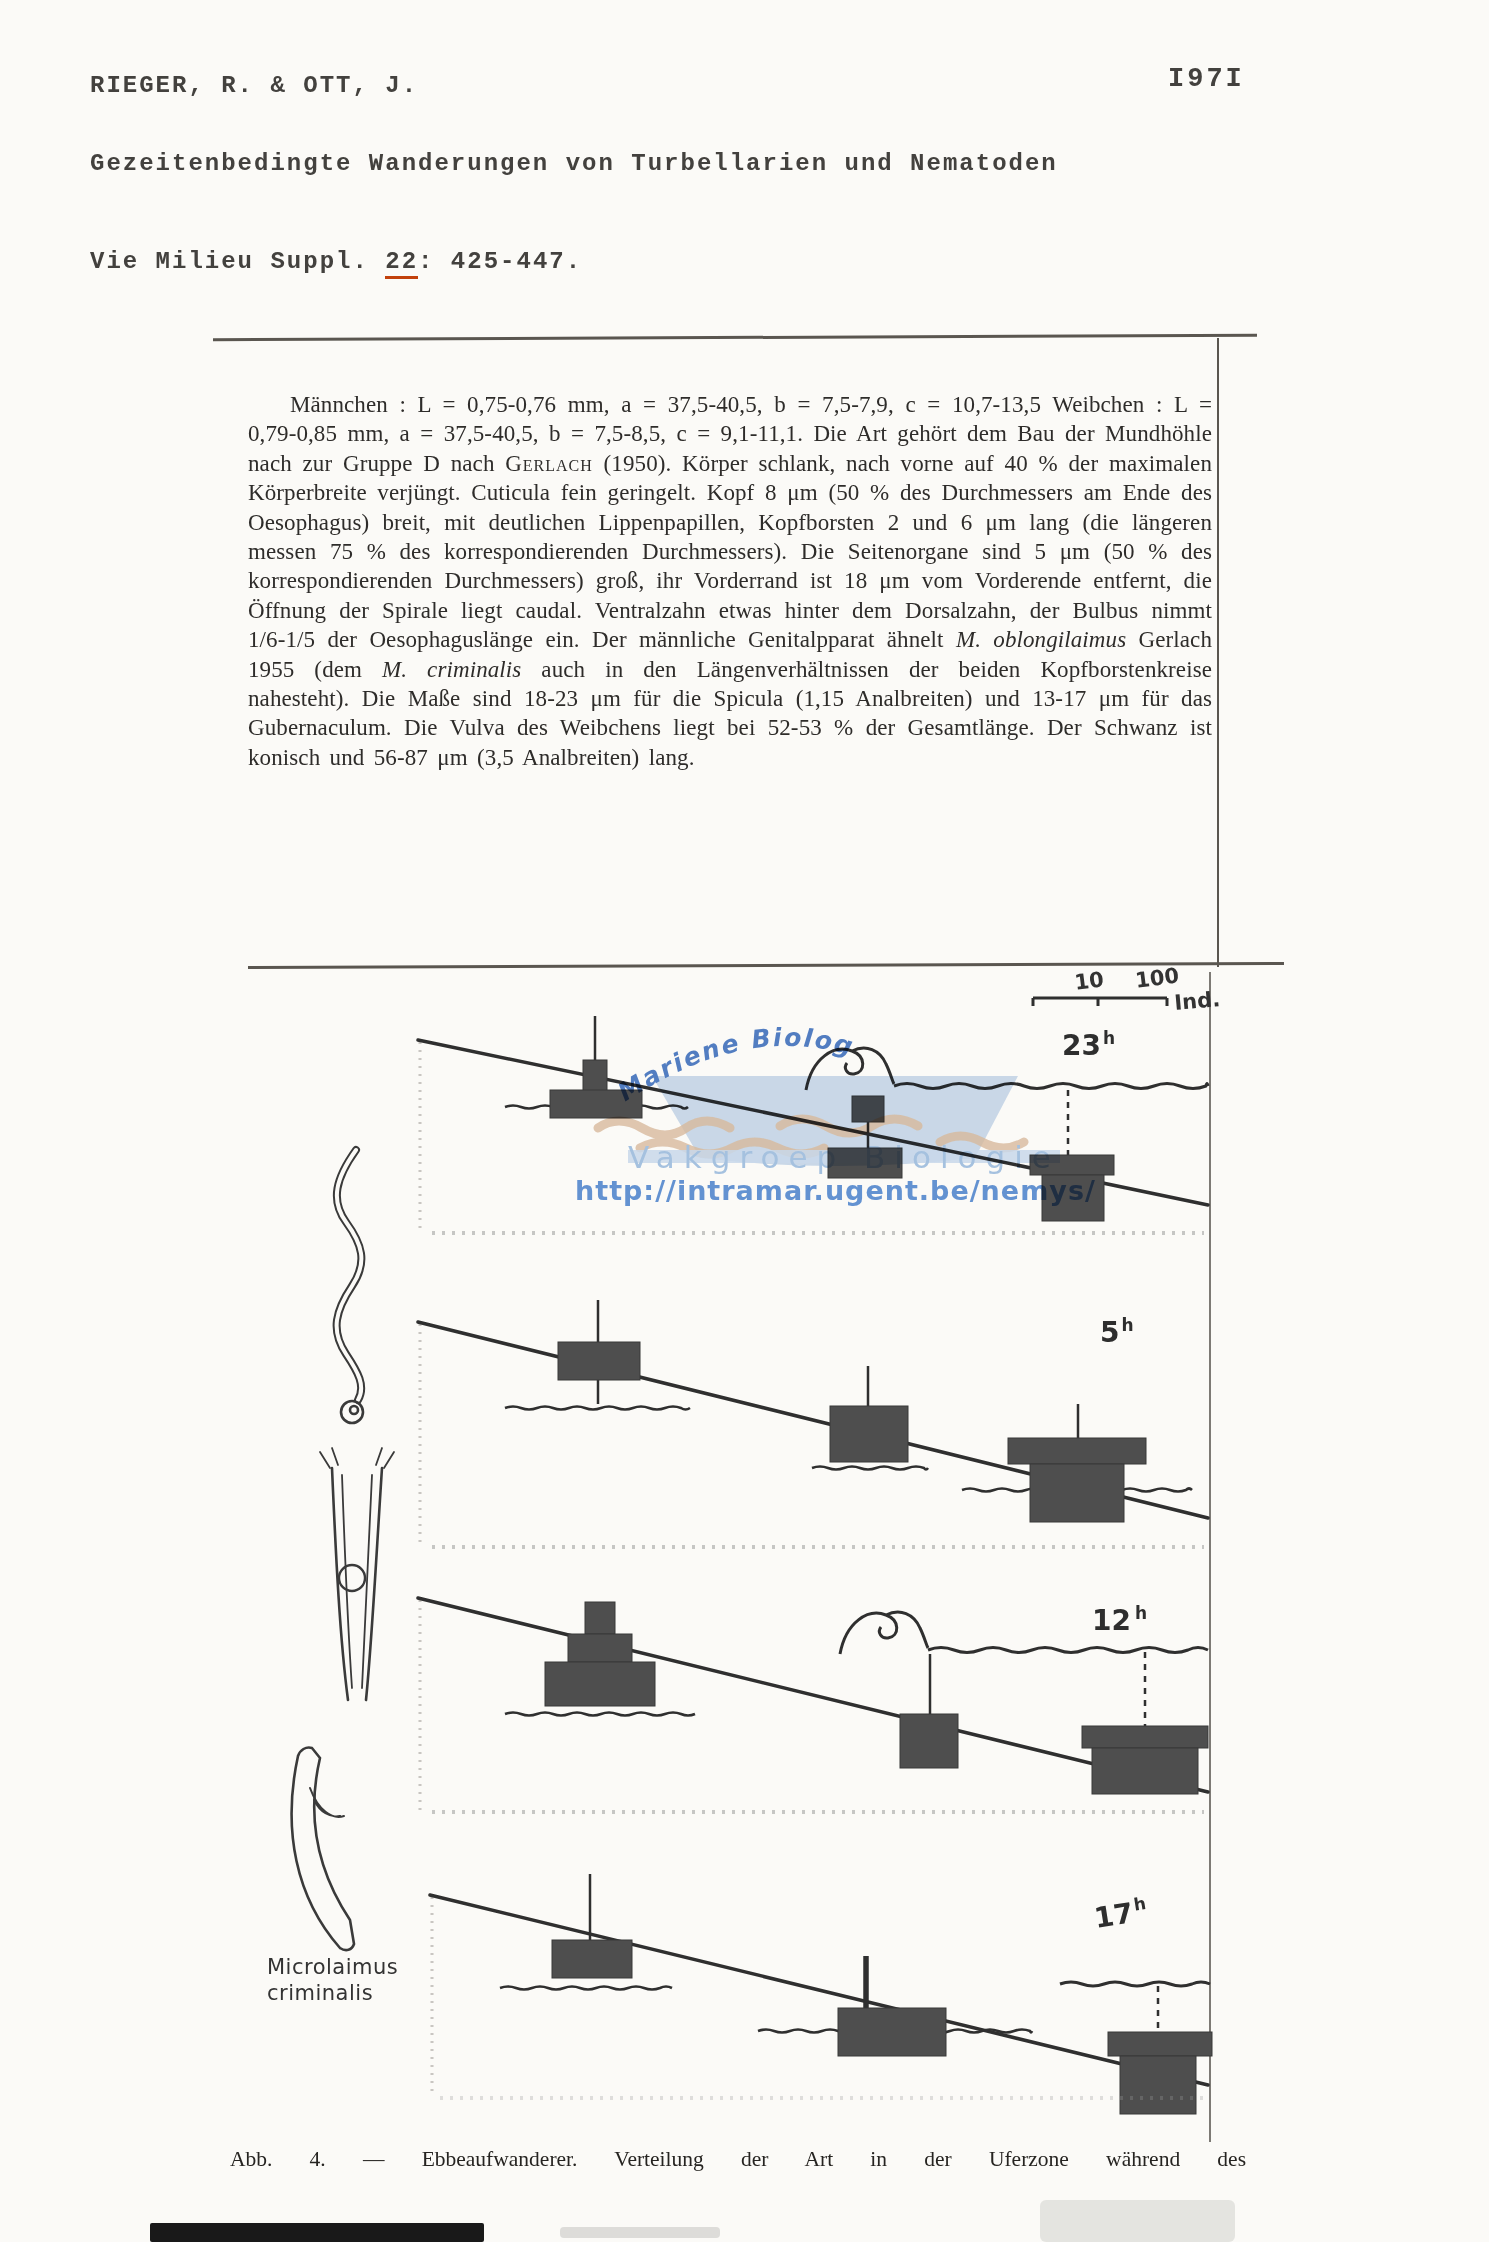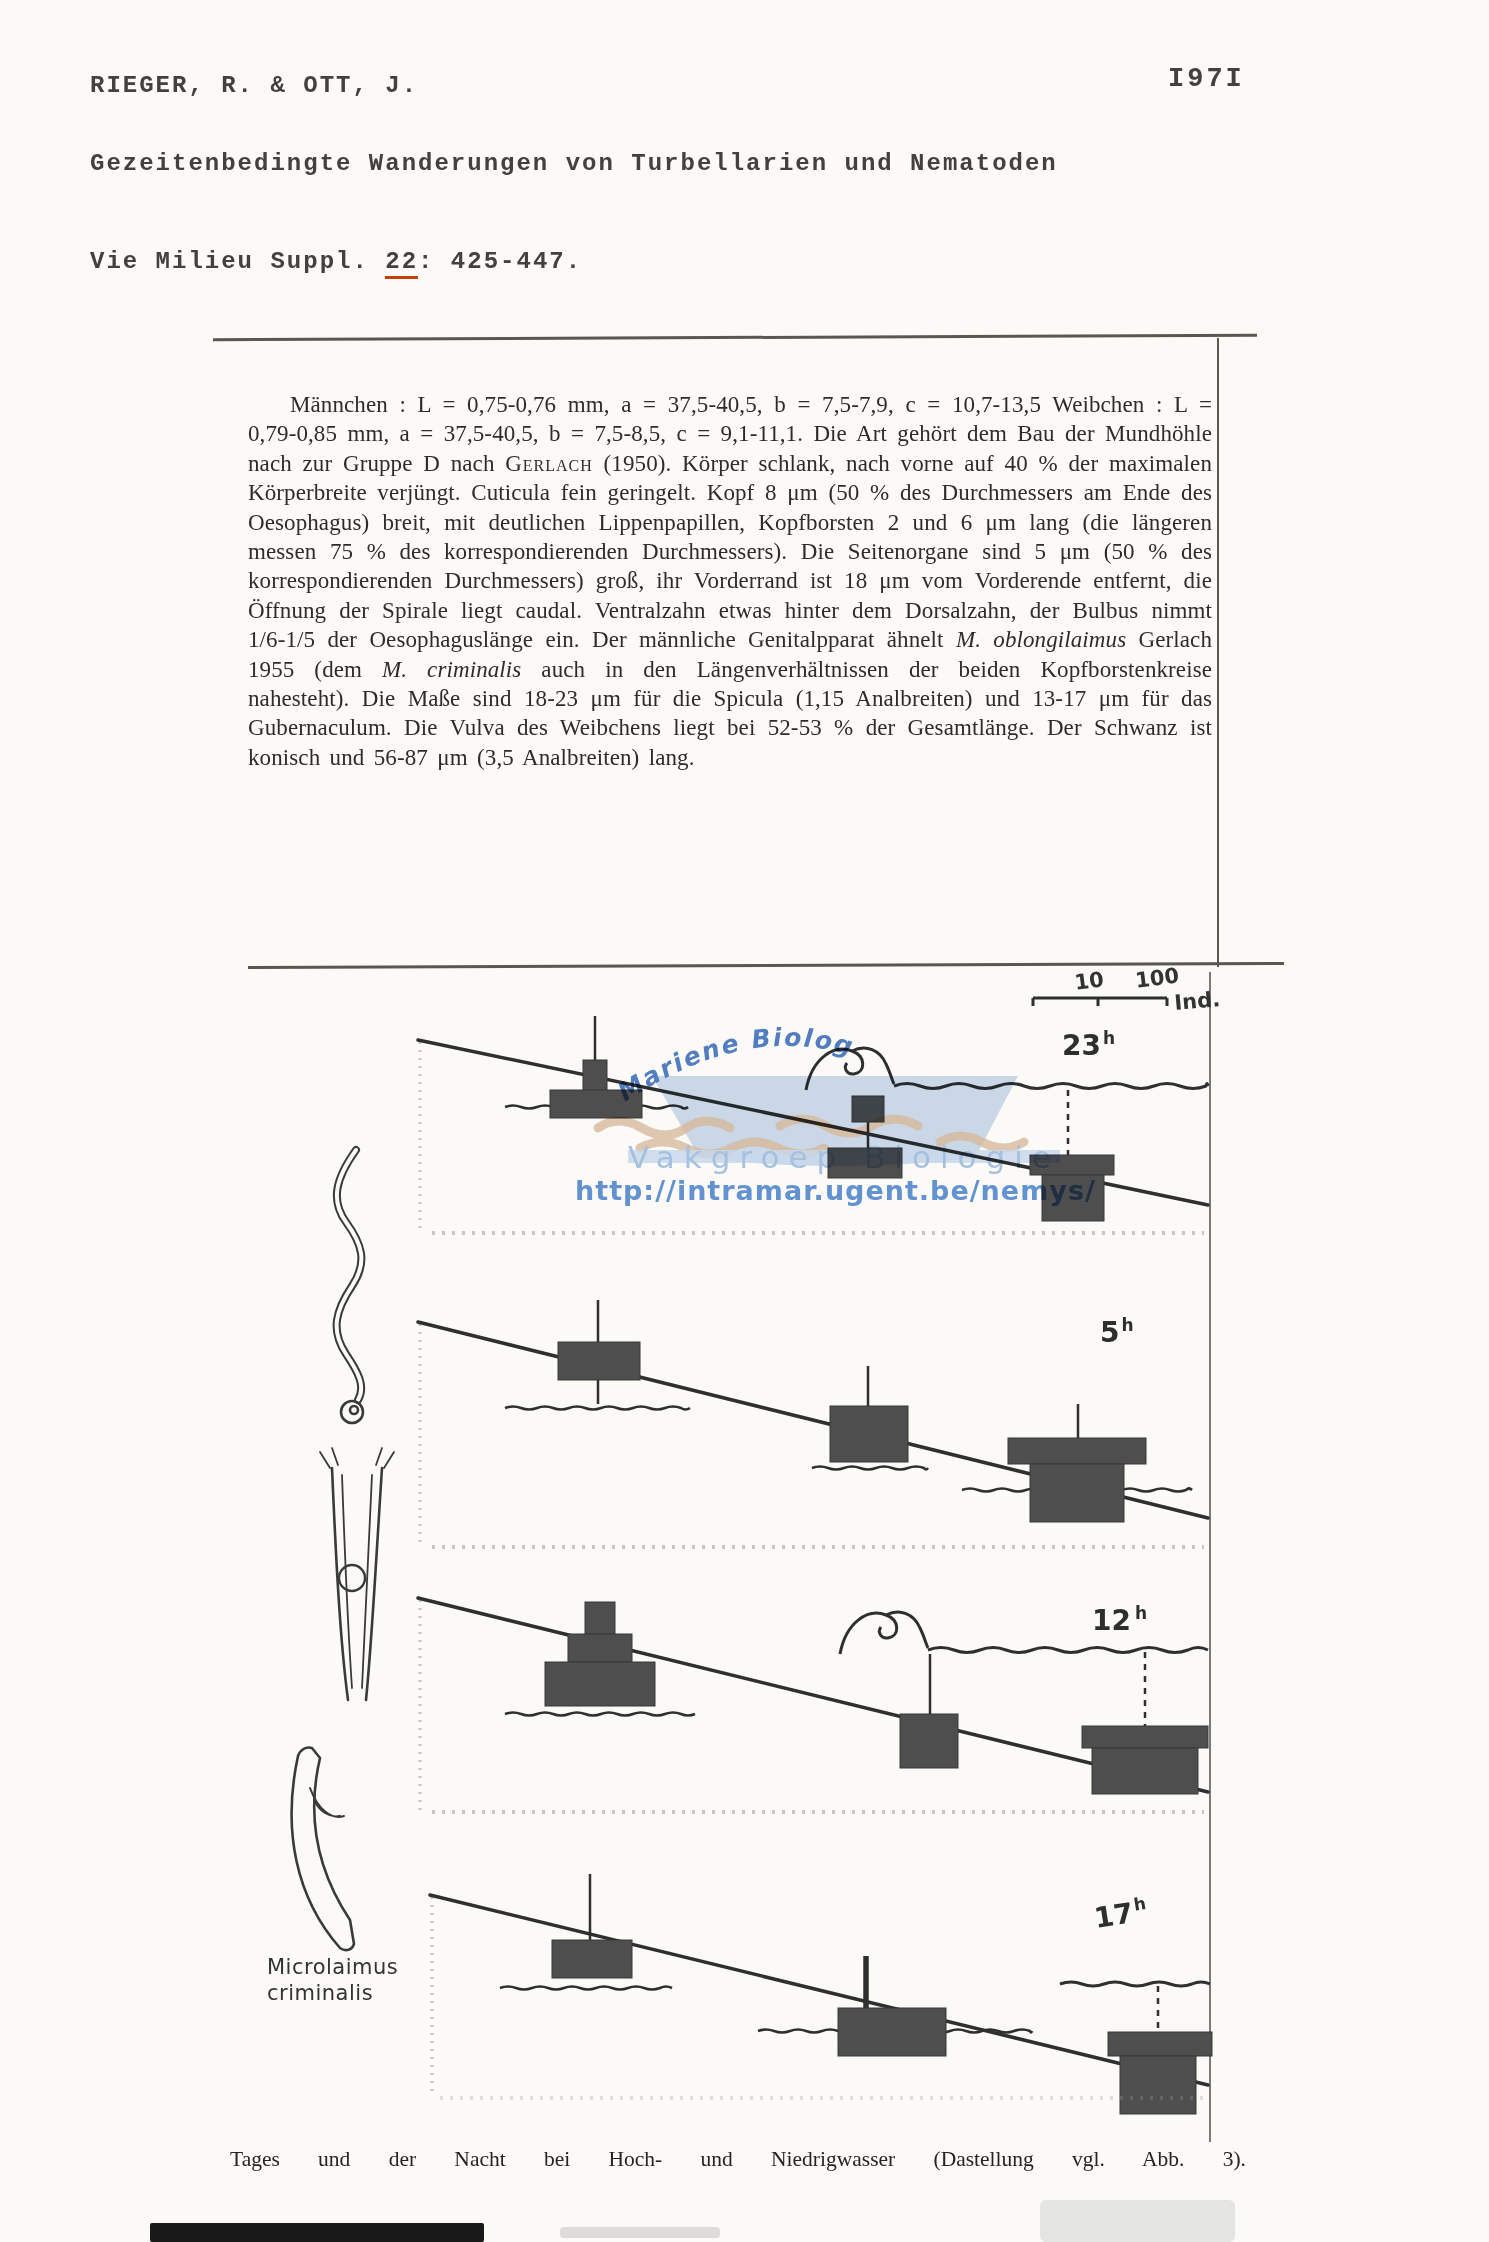--- a/index.html
+++ b/index.html
@@ -205,19 +205,19 @@
     </defs>
     <path class="wm-hull" d="M652 1076 L1018 1076 L975 1158 Q835 1174 700 1158 Z"></path>
     <path class="wm-sand" d="M598 1128 q20 -14 44 0 t44 0 t44 0 M640 1148 q22 -12 46 0 t46 0 t46 0 t46 0 M780 1126 q22 -14 46 0 t46 0 t46 0 M940 1142 q20 -12 42 0 t42 0"></path>
     <rect class="wm-band" x="628" y="1150" width="432" height="13"></rect>
     <text class="wm-script"><textPath href="#wm-arc">Mariene Biologie</textPath></text>
     <text class="wm-dept" x="628" y="1168">Vakgroep Biologie</text>
     <text class="wm-url" x="575" y="1200">http://intramar.ugent.be/nemys/</text>
   </svg>
 
   <div class="caption cap1">
-    <div>Tages und der Nacht bei Hoch- und Niedrigwasser (Dastellung vgl. Abb. 3).</div>
+    <div>Abb. 4. — Ebbeaufwanderer. Verteilung der Art in der Uferzone während des</div>
   </div>
 
   <div class="artifact art-black"></div>
   <div class="artifact art-gray1"></div>
   <div class="artifact art-gray2"></div>
 </div>
 
 </body></html>

